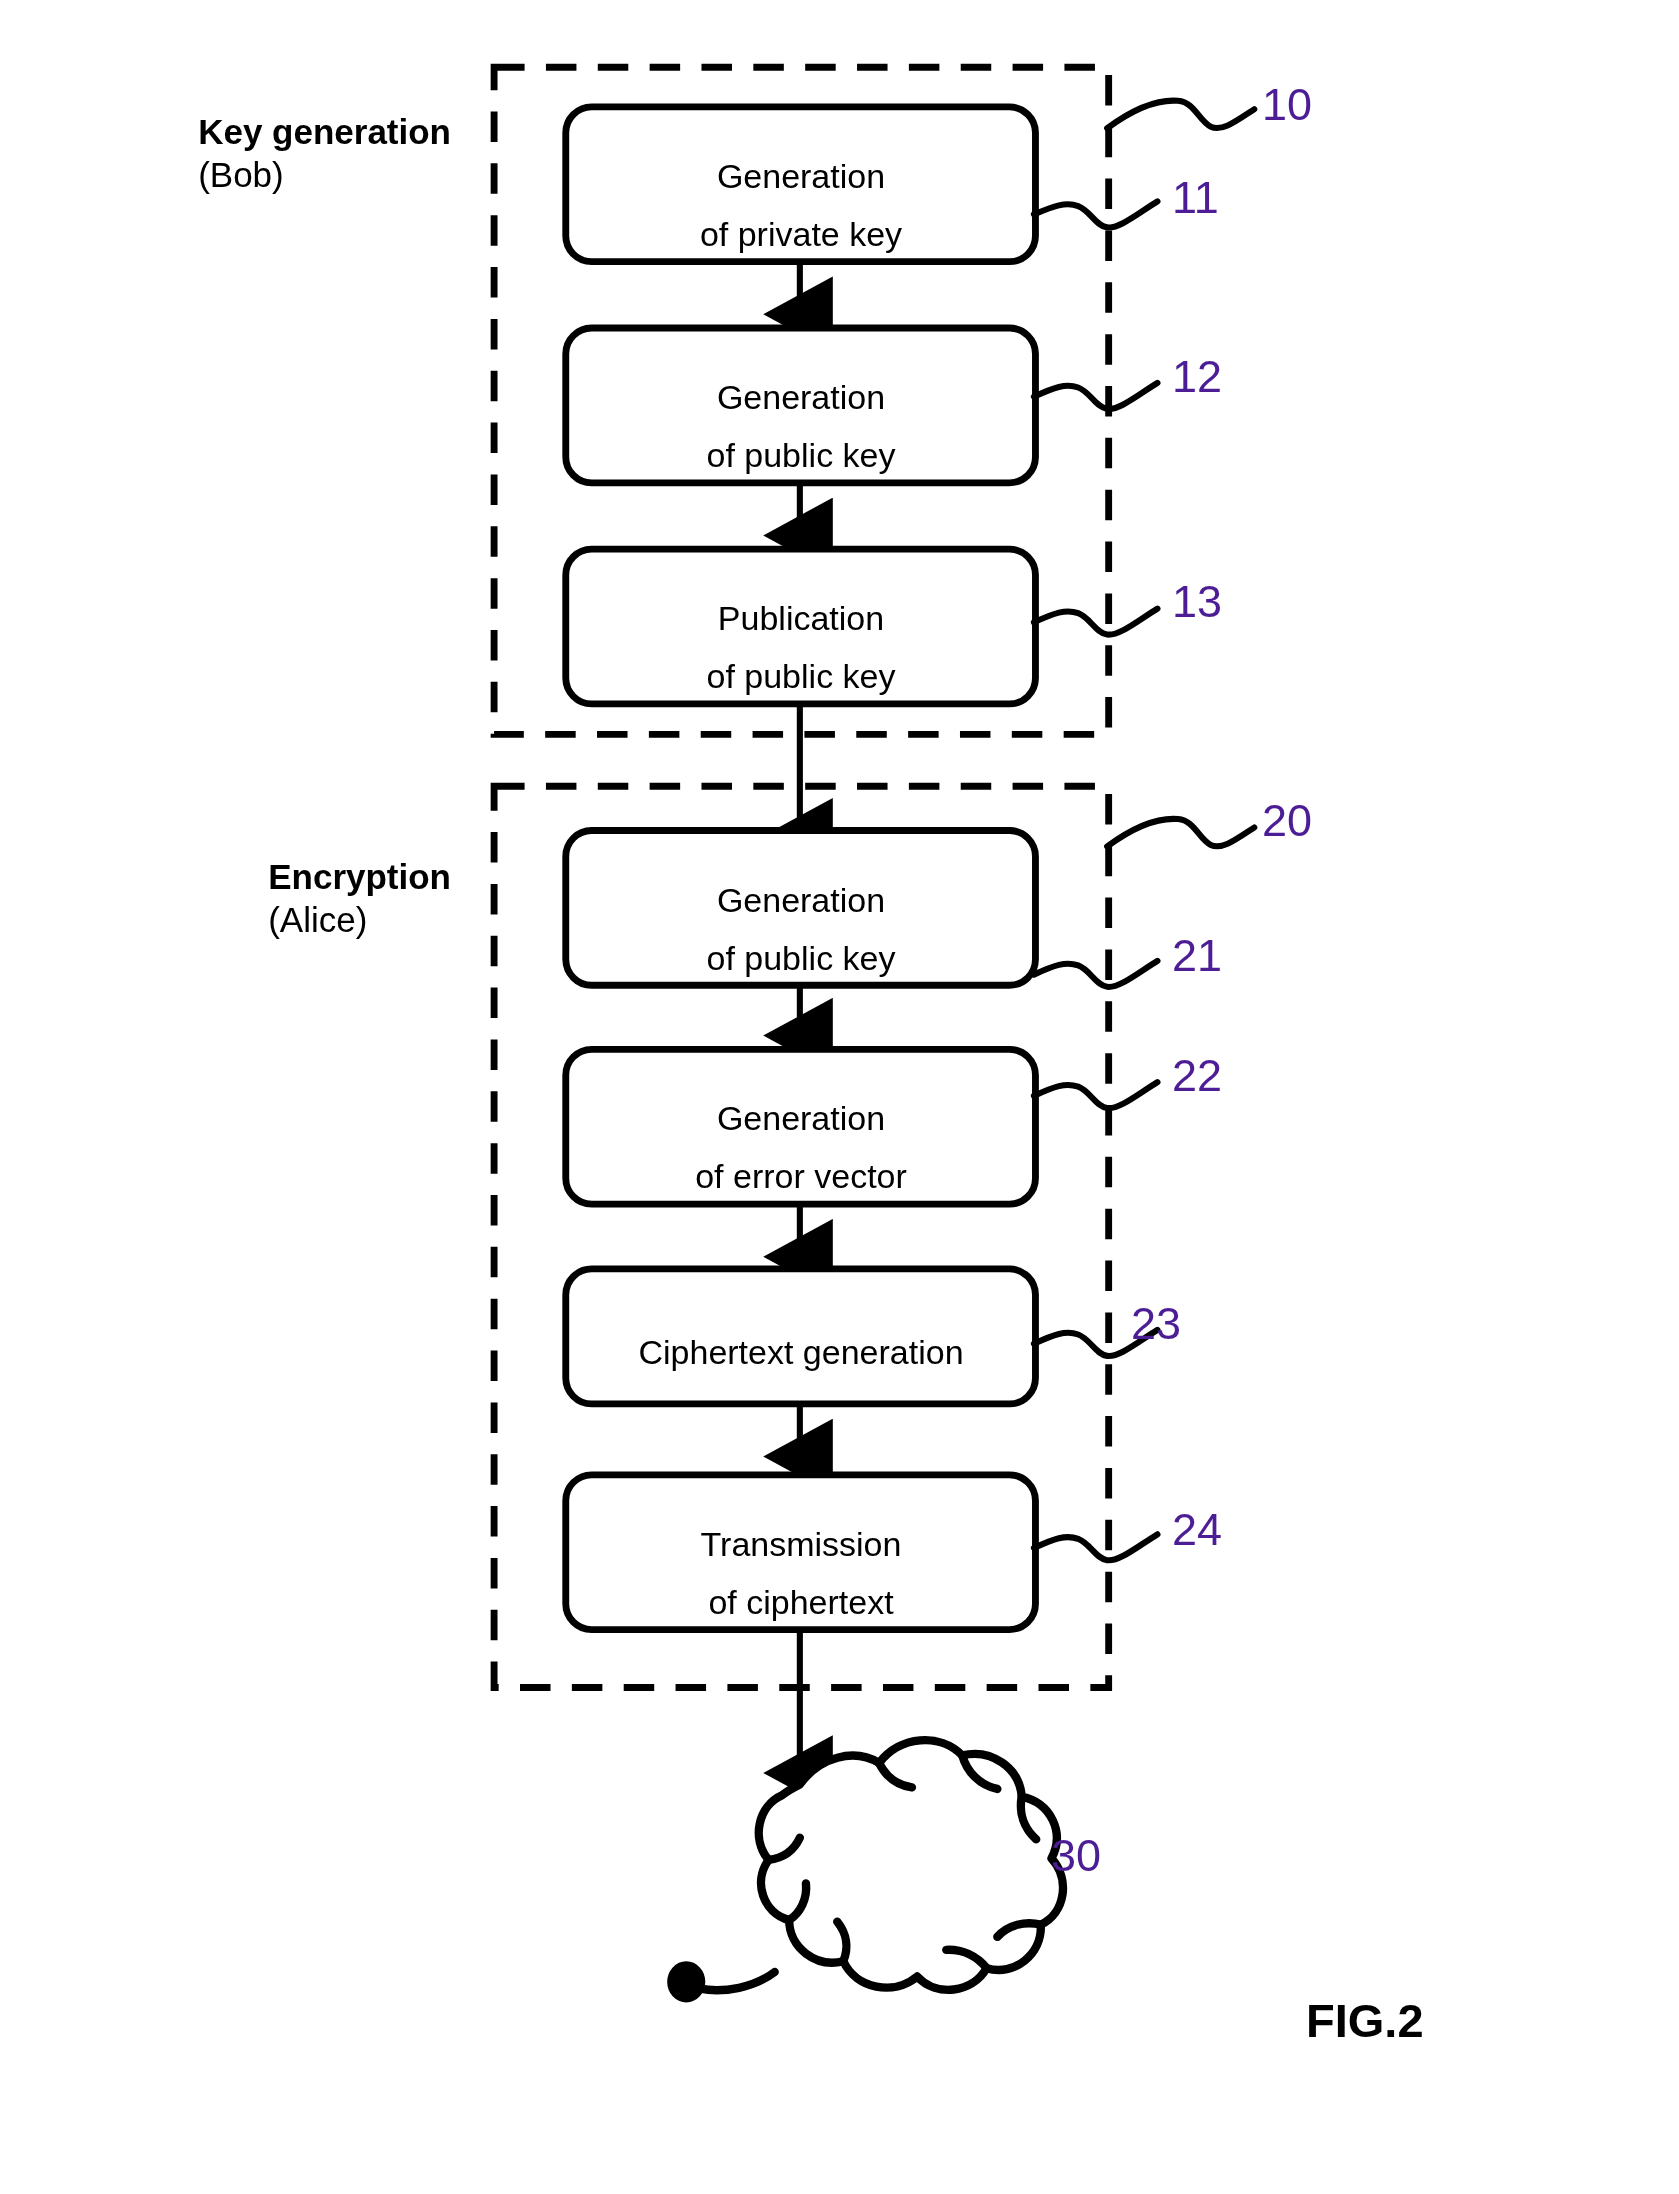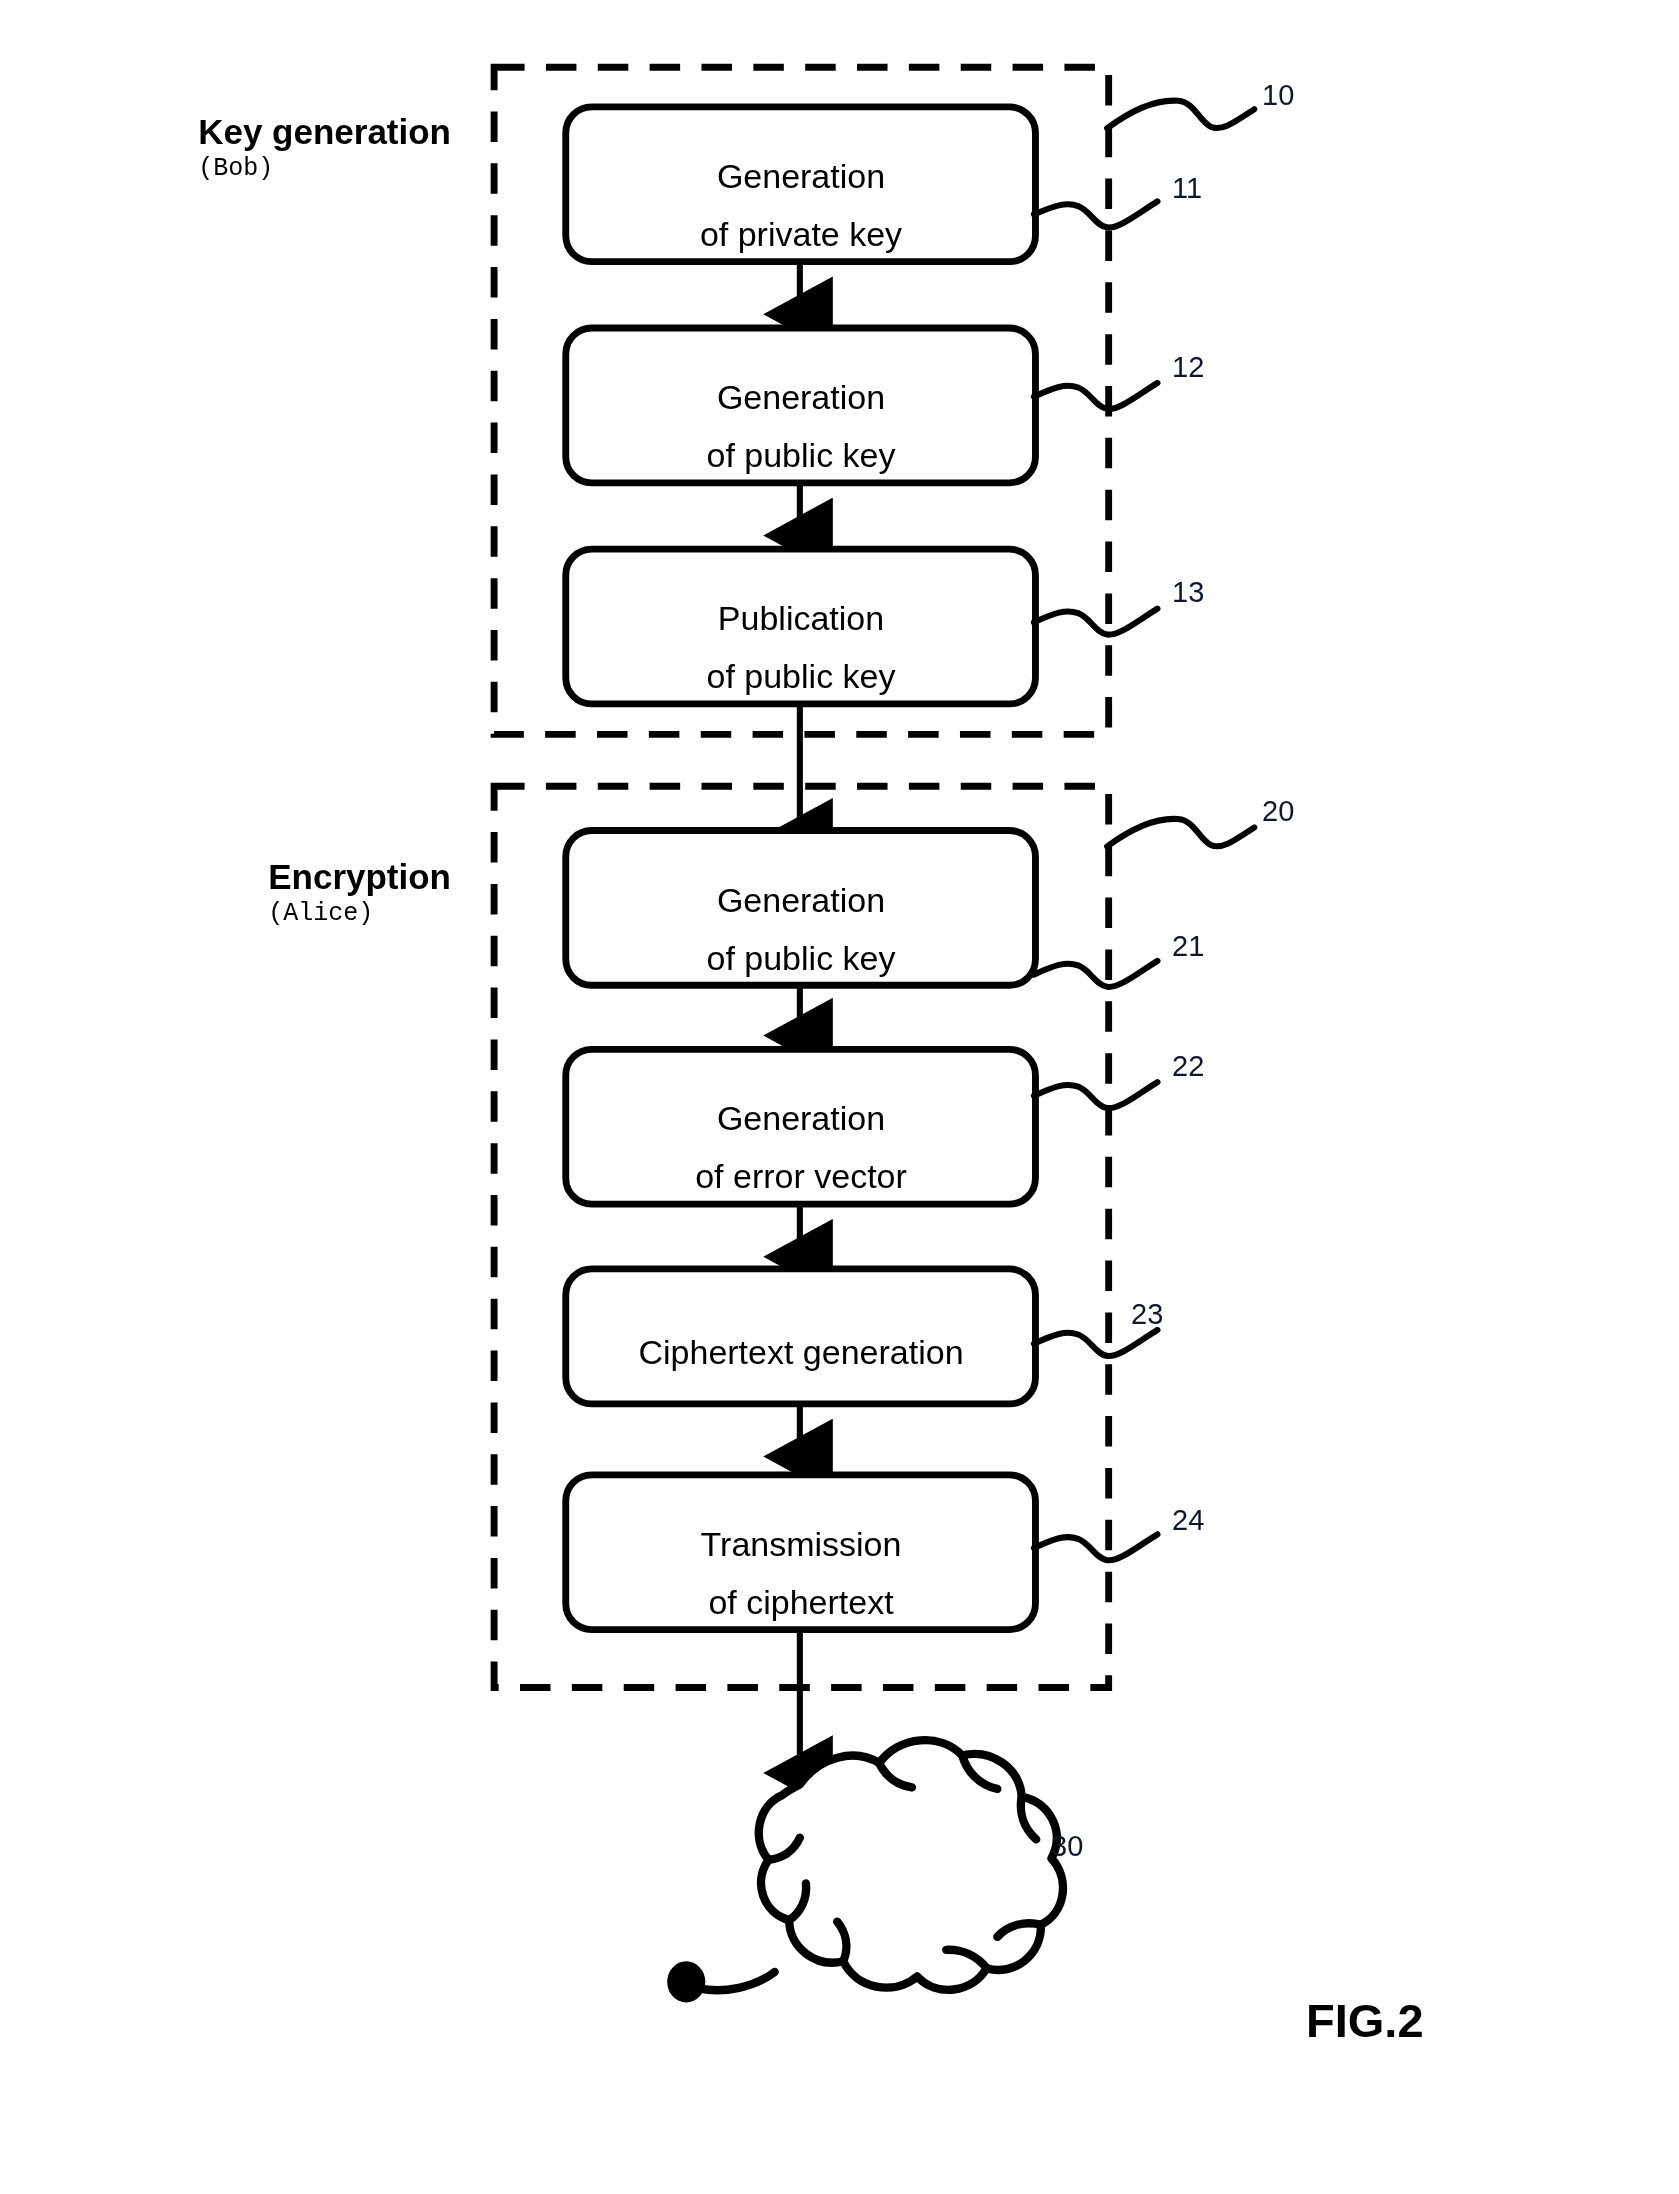--- a/index.html
+++ b/index.html
@@ -35,40 +35,39 @@
     white-space: nowrap;
   }
   .grp-label .l1 {
     display: block;
     font-weight: bold;
     font-size: 35px;
   }
   .grp-label .l2 {
     display: block;
     font-weight: normal;
-    font-size: 25px;
-    font-family: Liberation Mono, monospace;
+    font-size: 35px;
   }
   .box-label {
     position: absolute;
     text-align: center;
     color: #000000;
     font-size: 34px;
     font-weight: normal;
     line-height: 1.24;
     white-space: nowrap;
   }
   .box-label .bl {
     display: block;
     margin-top: 16px;
   }
   .refnum {
     position: absolute;
-    color: #0f172a;
-    font-size: 29px;
+    color: #4c1d95;
+    font-size: 45px;
     font-weight: normal;
     white-space: nowrap;
   }
   .fig-caption {
     position: absolute;
     color: #000000;
     font-size: 47px;
     font-weight: bold;
     white-space: nowrap;
   }

